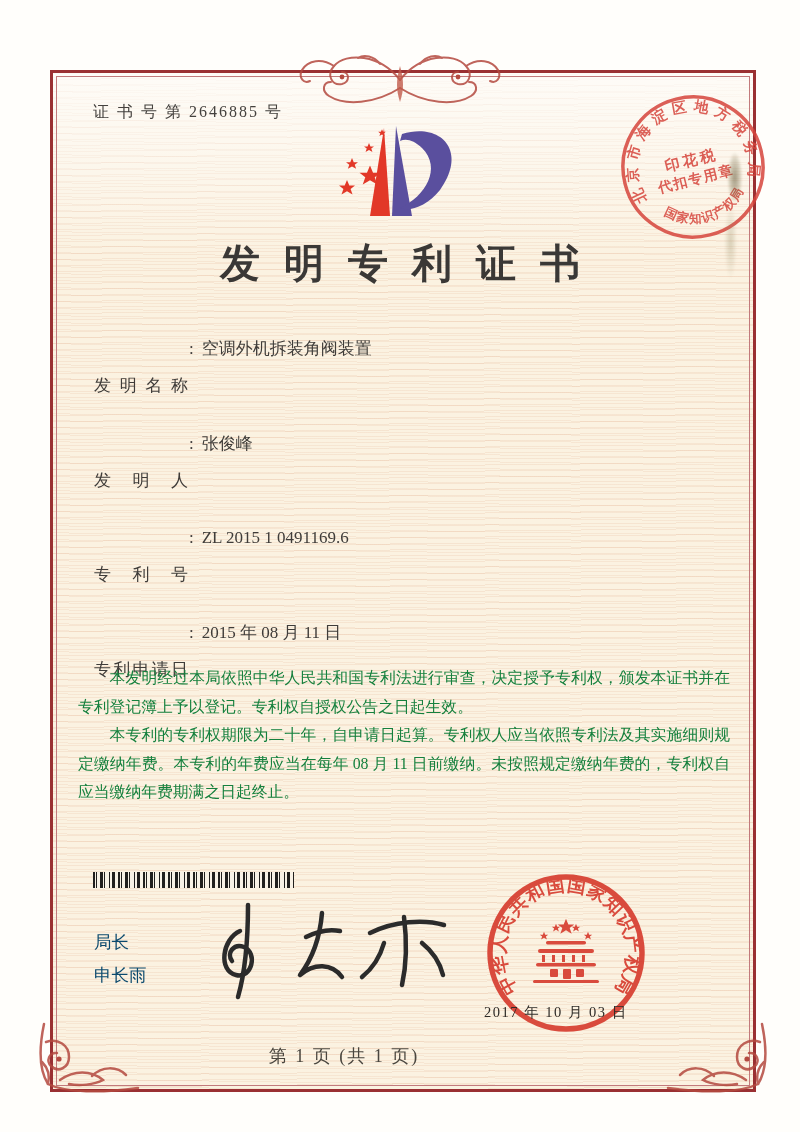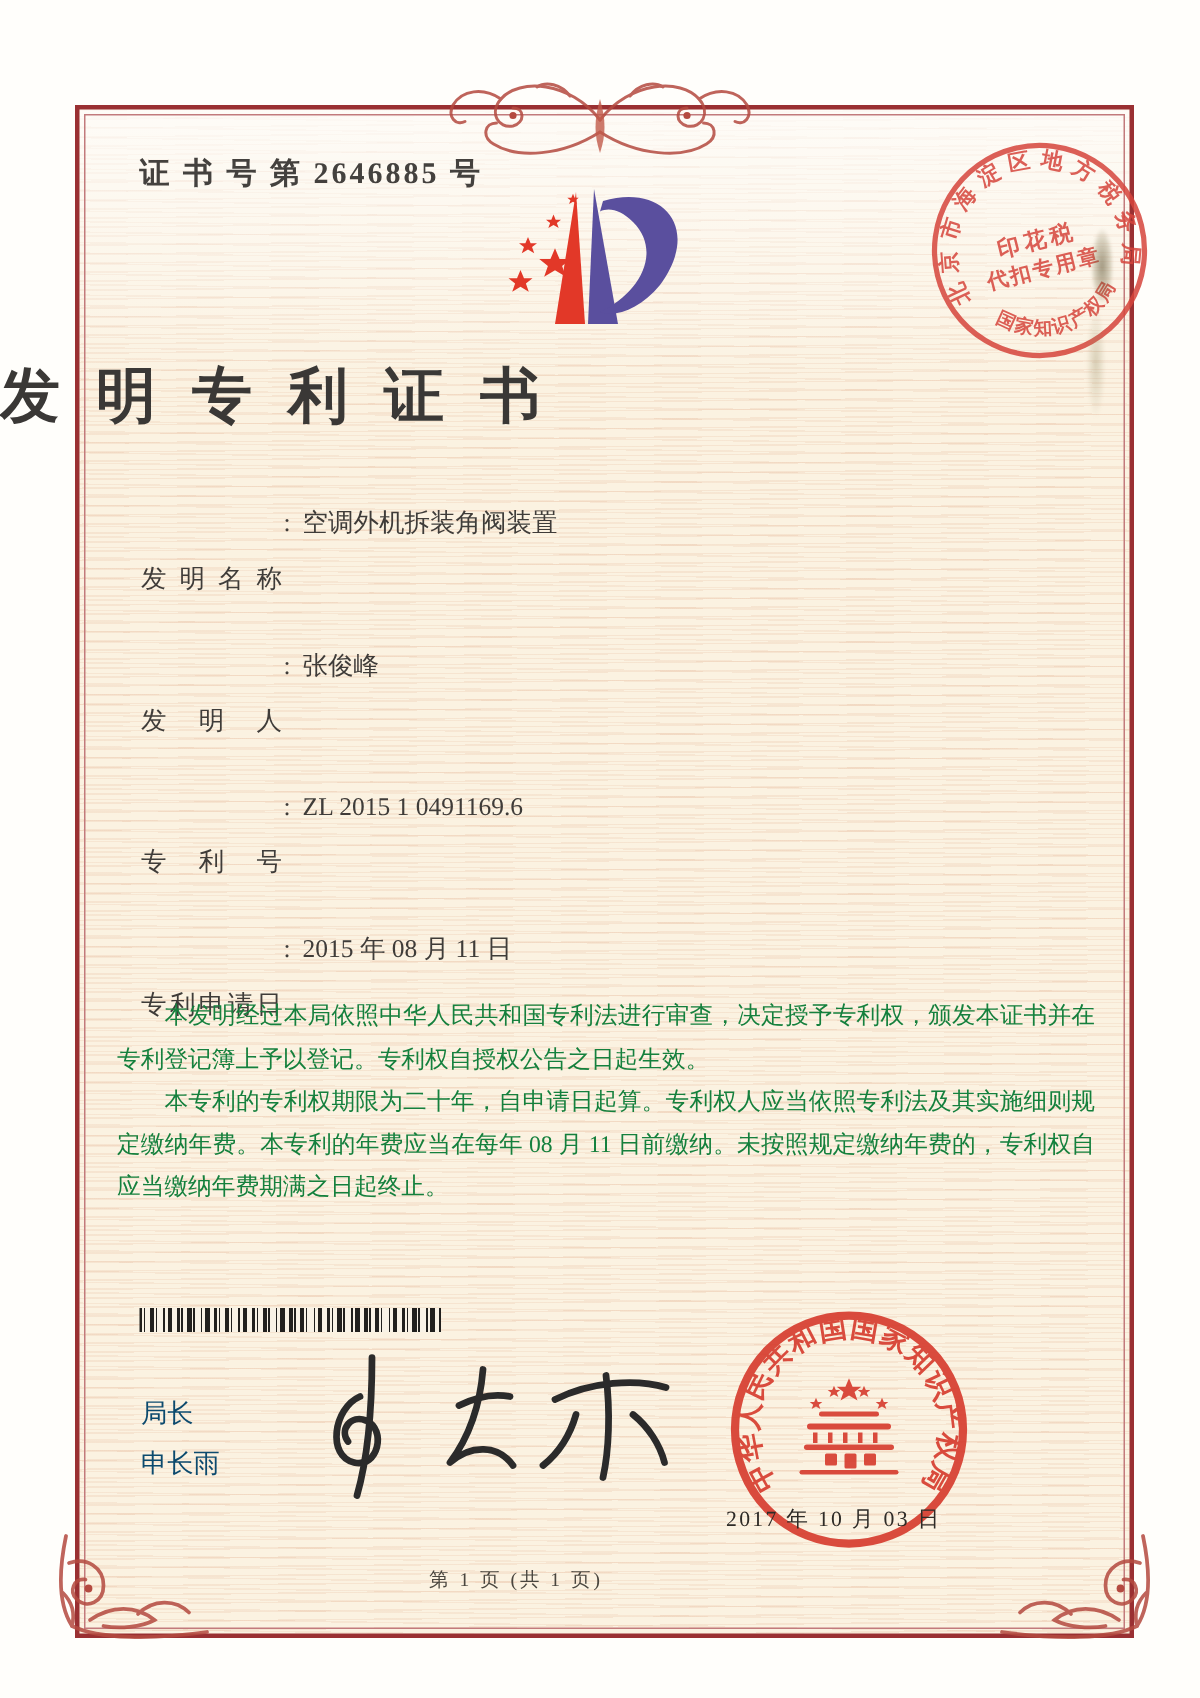--- a/index.html
+++ b/index.html
@@ -6,23 +6,23 @@
   .page{position:relative;width:800px;height:1132px;background:#fffefb;overflow:hidden;
         font-family:"Liberation Serif","DejaVu Serif",serif;color:#3b3b3b;}
   
   .frame{position:absolute;left:50px;top:70px;width:700px;height:1016px;
          border:3px solid #9a3032;background:
            linear-gradient(180deg,rgba(255,255,255,.75) 0%,rgba(255,255,255,0) 18%),
            repeating-linear-gradient(179.4deg,rgba(219,156,120,.16) 0 1px,rgba(0,0,0,0) 1px 6px),
            repeating-linear-gradient(180.8deg,rgba(219,156,120,.14) 0 1px,rgba(0,0,0,0) 1px 7px),
            #fbf2e1;}
   .frame-inner{position:absolute;inset:3px;border:1px solid #c27a7c;}
-  .cert-no{position:absolute;left:93px;top:102px;font-size:20px;letter-spacing:2px;color:#44413e;font-weight:bold;}
+  .cert-no{position:absolute;left:93px;top:102px;font-size:16px;letter-spacing:2px;color:#44413e;}
   .logo{position:absolute;left:322px;top:116px;}
-  .title{position:absolute;left:0;top:236px;width:800px;text-align:left;}
+  .title{position:absolute;left:0;top:236px;width:800px;text-align:center;}
   .title span{display:inline-block;font-size:40px;font-weight:600;color:#3a3836;
               letter-spacing:24px;margin-right:-24px;}
   .fields{position:absolute;left:94px;top:336px;font-size:17px;color:#3f3c39;}
   .field-row{margin-bottom:31.5px;line-height:26px;white-space:nowrap;}
   .f-label{display:inline-block;width:94px;text-align:justify;text-align-last:justify;vertical-align:top;margin-top:37px;}
   .f-colon{display:inline-block;margin:0 8px 0 1px;}
   .body-text{position:absolute;left:78px;top:664px;width:652px;font-size:15.8px;
              line-height:28.6px;color:#15803d;text-align:justify;}
   .body-text p{margin:0;text-indent:2em;}
   .barcode{position:absolute;left:93px;top:872px;width:201px;height:16px;background:
@@ -32,21 +32,21 @@
   .officer{position:absolute;left:94px;top:926px;font-size:17.5px;color:#0c4a6e;line-height:33px;}
   .signature{position:absolute;left:200px;top:893px;}
   .seal{position:absolute;left:480px;top:867px;opacity:.9;}
   .seal-date{position:absolute;left:484px;top:1003px;width:180px;font-size:14.5px;
              letter-spacing:1.5px;color:#2e2b27;}
   .stamp{position:absolute;left:618px;top:92px;transform:rotate(-14deg);opacity:.85;}
   .stain{position:absolute;left:718px;top:148px;width:28px;height:134px;filter:blur(1px);
      background:radial-gradient(ellipse 10px 34px at 60% 22%,rgba(88,76,42,.55),rgba(120,110,70,.25) 55%,rgba(0,0,0,0) 75%),
                 radial-gradient(ellipse 9px 52px at 45% 70%,rgba(150,140,100,.35),rgba(0,0,0,0) 72%);}
   .footer{position:absolute;left:0;top:1044px;width:688px;text-align:center;
-          font-size:13px;letter-spacing:2px;color:#4a463f;}
+          font-size:18px;letter-spacing:2px;color:#4a463f;}
   .ornament-top{position:absolute;left:284px;top:42px;}
   .corner{position:absolute;}
   .corner.bl{left:30px;top:1018px;}
   .corner.br{left:658px;top:1018px;transform:scaleX(-1);}
   svg text{font-family:"Liberation Serif","DejaVu Serif",serif;}
 </style>
 </head>
 <body>
 
 <div class="page">

